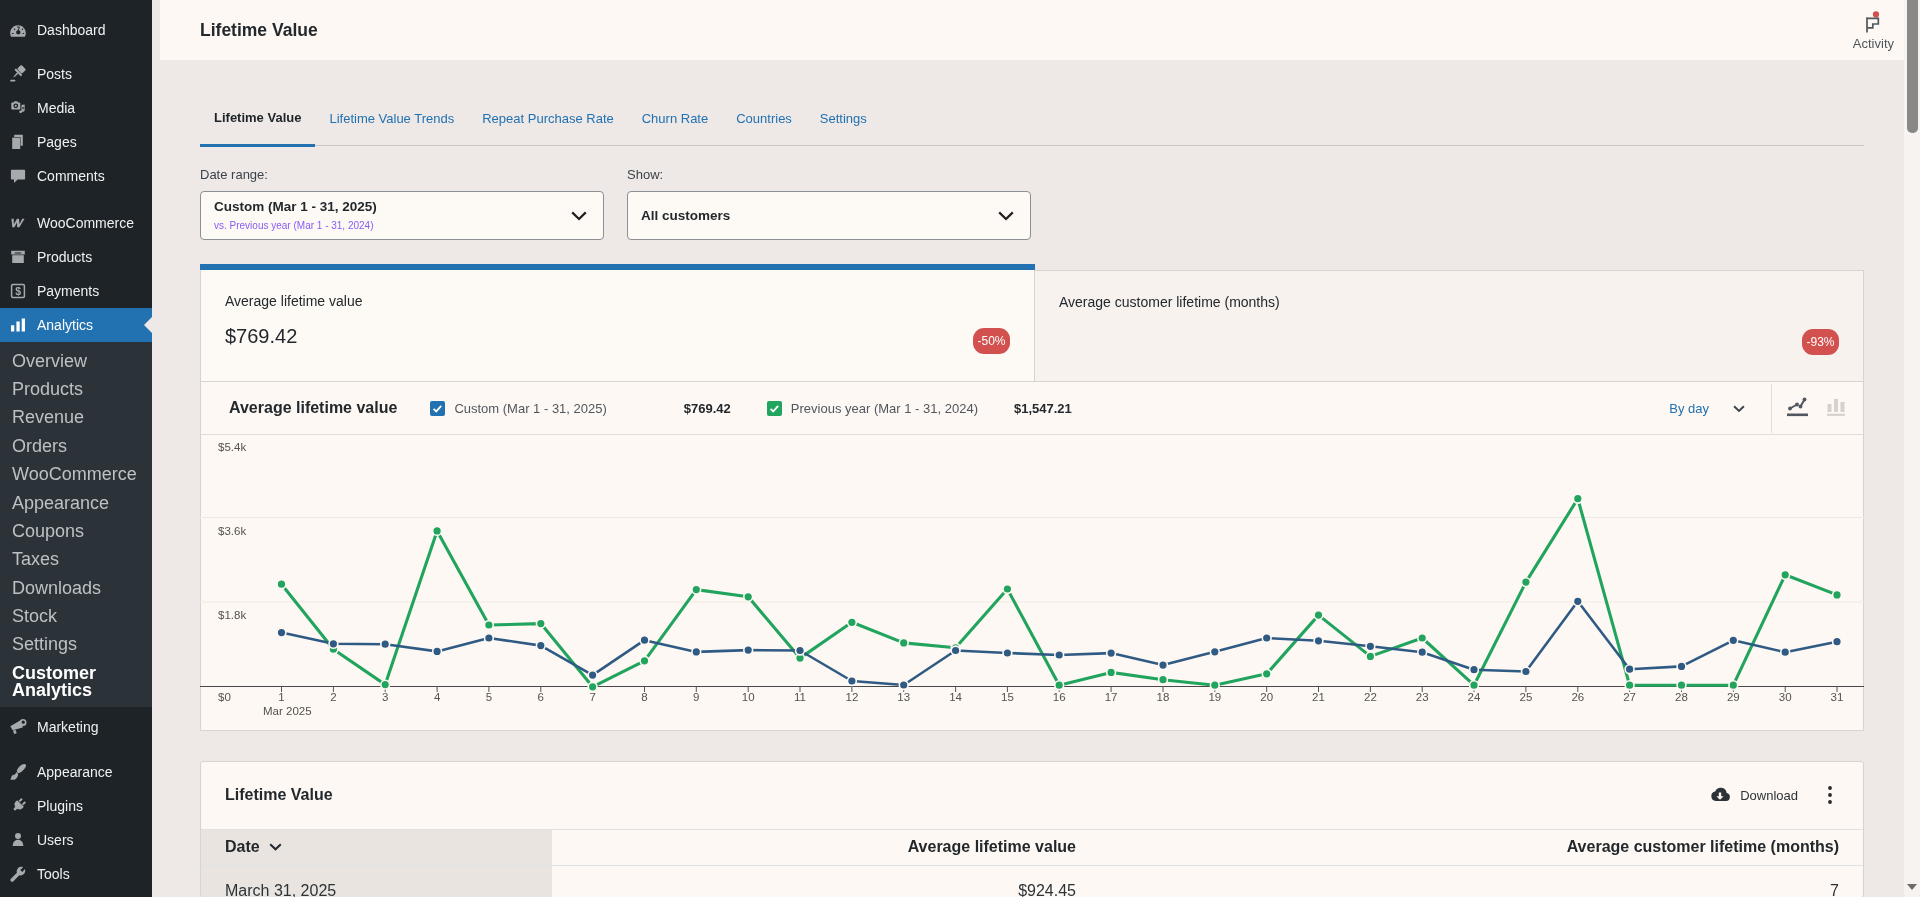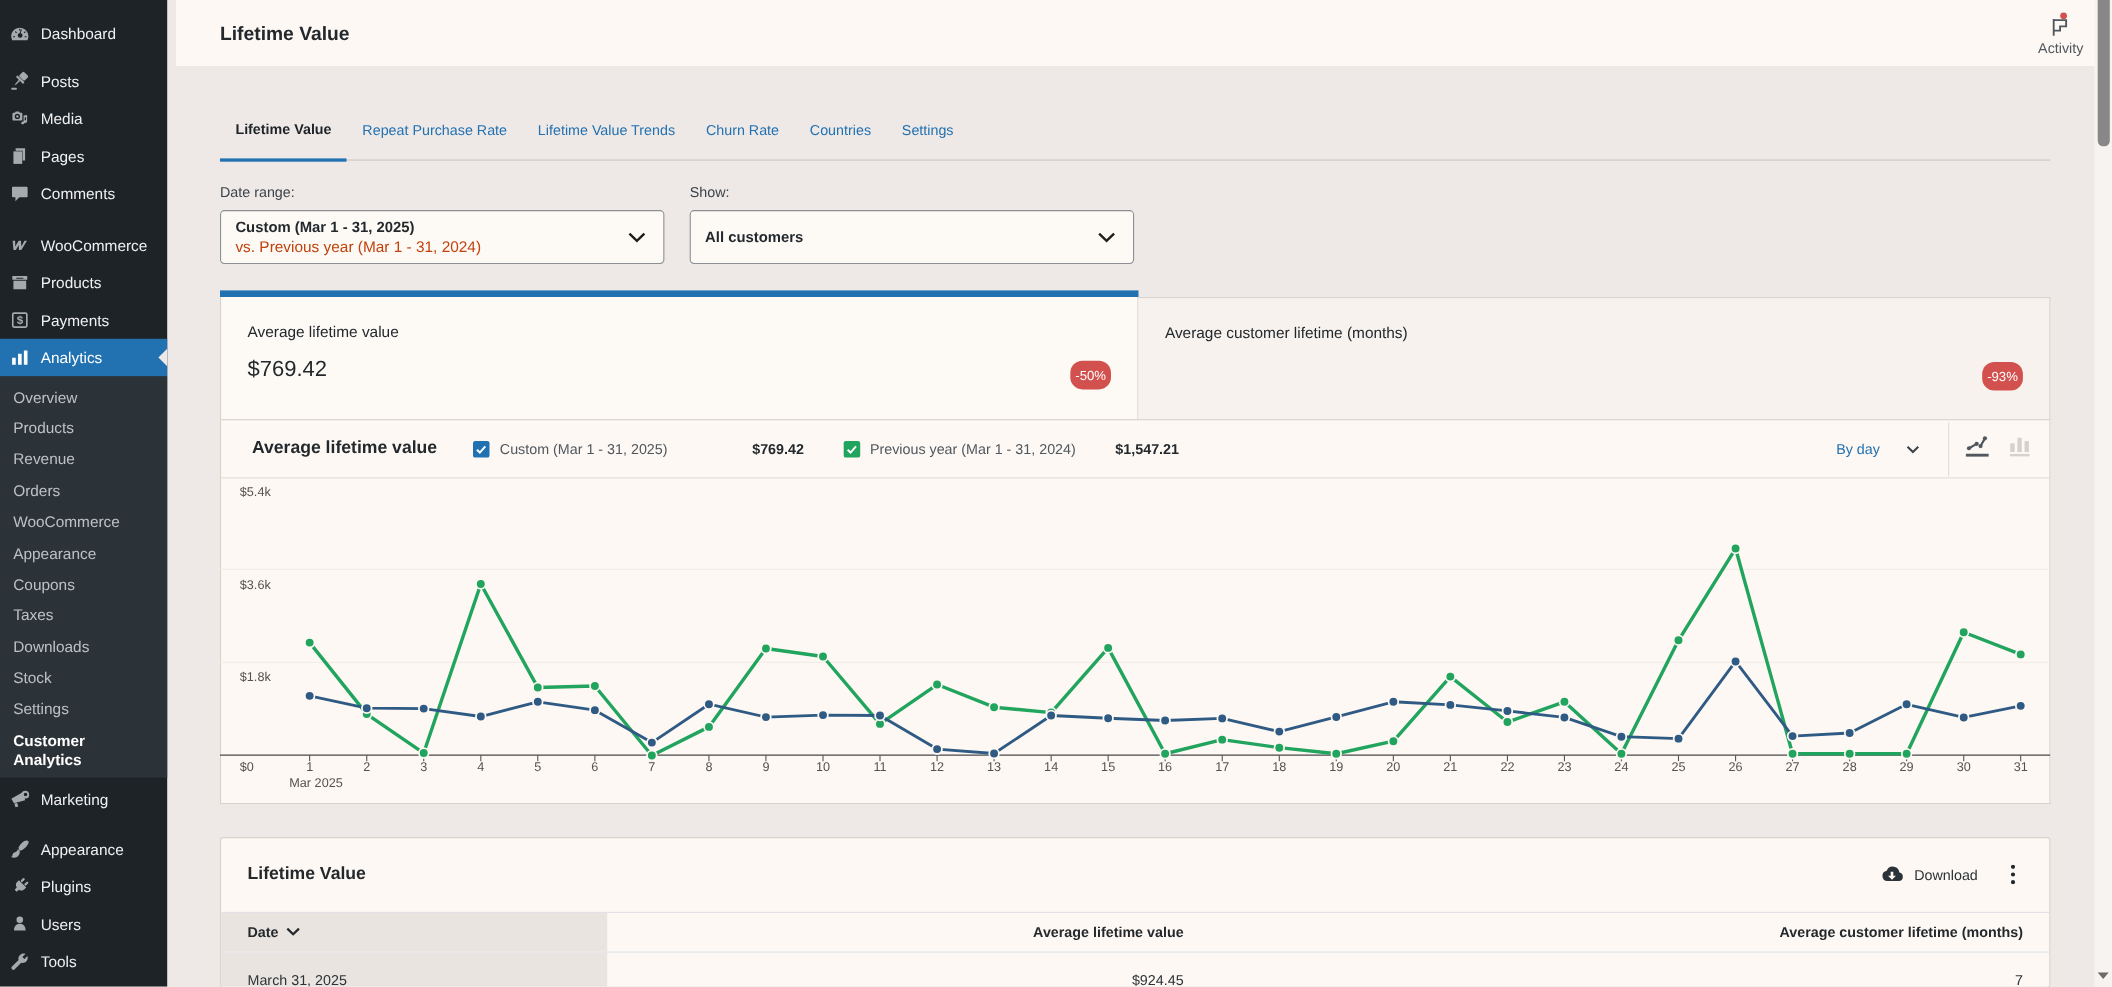--- a/index.html
+++ b/index.html
@@ -7,39 +7,39 @@
 
 .sidebar{position:absolute;left:0;top:0;width:152px;height:897px;background:#1d2327;z-index:5}
 .mi{display:flex;align-items:center;height:34px;padding-left:8px;color:#f0f0f1;font-size:14px}
 .sep2{height:11px}
 .mi .ic{width:20px;height:20px;margin-right:9px;flex:0 0 20px;display:flex;align-items:center;justify-content:center}
 .mi .ic svg{display:block}
 .sep{height:10px}
 .mi.active{background:#2271b1;color:#fff;position:relative}
 .mi.active:after{content:"";position:absolute;right:0;top:50%;margin-top:-8px;border:8px solid transparent;border-right-color:#eee9e7}
 .submenu{background:#2c3338;padding:5px 0 2px}
-.smi{display:block;padding:5.7px 12px;font-size:14px;color:#bdc1c6;line-height:17px}
+.smi{display:block;padding:5.7px 12px;font-size:18px;color:#bdc1c6;line-height:17px}
 .smi.cur{color:#fff;font-weight:bold}
 
 .main{position:absolute;left:160px;top:0;width:1760px;height:890px}
 .topbar{height:60px;background:#fdf8f3;display:flex;align-items:center;justify-content:space-between;padding:0 26px 0 40px}
 .topbar h1{font-size:17.5px;font-weight:bold;color:#23282d}
 .activity{display:flex;flex-direction:column;align-items:center;font-size:13px;color:#50575e;margin-top:2px}
 
 .content{padding:0 40px;width:1744px}
 .tabs{display:flex;margin-top:38px;border-bottom:1px solid #ccc7c2;height:48px}
 .tab{font-size:13px;color:#2271b1;display:flex;align-items:center;position:relative;padding:0 14px 7px}
 .tab.on{color:#1d2327;font-weight:bold;border-bottom:3px solid #2271b1;margin-bottom:-1.5px}
 
 .filters{display:flex;margin-top:21px}
 .fgroup{margin-right:23px}
 .flabel{font-size:13px;color:#3c434a;margin-bottom:9px}
 .fbox{width:404px;height:49px;background:#fdfaf6;border:1px solid #8c8f94;border-radius:4px;display:flex;align-items:center;justify-content:space-between;padding:0 16px 0 13px}
 .fbox .l1{font-size:13.5px;font-weight:bold;color:#23282d;line-height:17px}
-.fbox .l2{font-size:14px;color:#c2410c;line-height:16px}
+.fbox .l2{font-size:10px;color:#8b5cf6;line-height:16px}
 .chev{width:16px;height:10px}
 
 .tiles{display:flex;margin-top:30px}
 .tile{height:112px;position:relative;padding:23px 24px 0;border:1px solid #d9d3cd}
 .tile1{width:835px;background:#fdfaf6;border-top:none}
 .tile1:before{content:"";position:absolute;left:-1px;right:-1px;top:-6px;height:6px;background:#2271b1}
 .tile2{width:829px;background:#f7f2ee;border-left:none}
 .tlabel{font-size:14px;color:#23282d}
 .tval{font-size:20px;color:#23282d;margin-top:16px}
 .badge{position:absolute;right:24px;top:58px;background:#d2504e;color:#fff;font-size:12px;border-radius:11px;width:37px;height:26px;display:flex;align-items:center;justify-content:center}
@@ -55,21 +55,21 @@
 .lamount{font-size:13px;font-weight:bold;color:#23282d}
 .byday{margin-left:auto;display:flex;align-items:center;font-size:13px;color:#2271b1}
 .vsep{width:1px;height:49px;background:#e3ddd7;margin:0 15px 0 26px}
 .chartbody{position:relative;height:299px}
 .ax{font:11.5px "Liberation Sans",sans-serif;fill:#55524e}
 
 .tablecard{margin-top:30px;background:#fdf8f3;border:1px solid #d9d3cd;border-radius:3px;height:137px;overflow:hidden}
 .thead{height:67px;display:flex;align-items:center;justify-content:space-between;padding:0 31px 0 24px}
 .thead h2{font-size:16px;font-weight:bold;color:#23282d}
 .dl{display:flex;align-items:center;font-size:13px;color:#2c3338}
-.trow{display:flex;font-size:13px}
+.trow{display:flex;font-size:16px}
 .hrow{height:37px;border-top:1px solid #e4e1e6;border-bottom:1px solid #e0e1ea}
 .c1{width:351px;background:#eae4e0;padding:0 24px;display:flex;align-items:center}
 .c2{width:532px;padding:0 8px;display:flex;align-items:center;justify-content:flex-end}
 .c3{flex:1;padding:0 24px;display:flex;align-items:center;justify-content:flex-end}
 .hrow .c1,.hrow .c2,.hrow .c3{font-weight:bold;color:#23282d}
 .drow{height:50px;color:#2c3338}
 .drow .c1{background:#eae4e0}
 
 .sbar{position:absolute;right:0;top:0;width:16px;height:897px;background:#f7f3f0;z-index:9}
 .sthumb{position:absolute;right:2px;top:0;width:11px;height:133px;background:#888;border-radius:0 0 5px 5px}
@@ -203,22 +203,22 @@
         <svg width="18" height="22" viewBox="0 0 18 22">
           <circle cx="12" cy="3.4" r="3.1" fill="#d2504e"></circle>
           <path fill="none" stroke="#50575e" stroke-width="1.7" d="M3 6.3V21.5M3 7.3h11.3V13H8.8v3.8H3"></path>
         </svg>
         <span style="margin-top:3px">Activity</span>
       </div>
 </div>
 <div class="content">
 <div class="tabs">
 <div class="tab on">Lifetime Value</div>
+<div class="tab">Lifetime Value Trends</div>
 <div class="tab">Repeat Purchase Rate</div>
-<div class="tab">Lifetime Value Trends</div>
 <div class="tab">Churn Rate</div>
 <div class="tab">Countries</div>
 <div class="tab">Settings</div>
 </div>
 <div class="filters">
 <div class="fgroup">
 <div class="flabel">Date range:</div>
 <div class="fbox">
             <span><span class="l1">Custom (Mar 1 - 31, 2025)</span><br><span class="l2">vs. Previous year (Mar 1 - 31, 2024)</span></span>
             <svg class="chev" width="16" height="10" viewBox="0 0 16 10">

